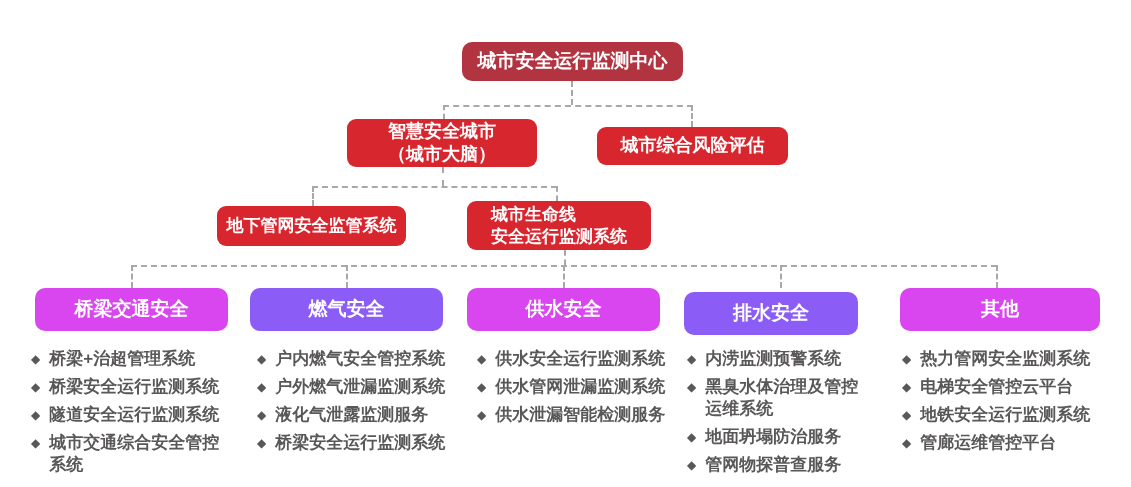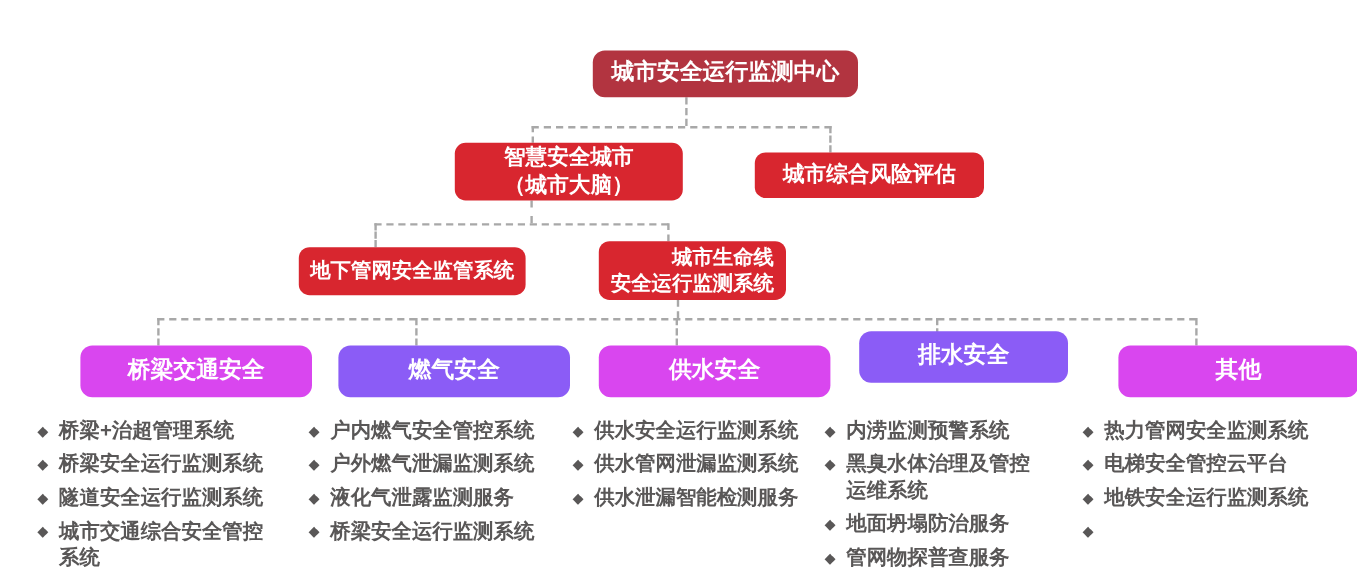--- a/index.html
+++ b/index.html
@@ -2,22 +2,22 @@
 <html><head>
 <meta charset="utf-8">
 <style>
   html,body { margin:0; padding:0; background:#ffffff; }
   .canvas {
     position:relative; width:1131px; height:487px; background:#ffffff;
     font-family:"Liberation Sans","DejaVu Sans",sans-serif; overflow:hidden;
   }
   .box {
     position:absolute; display:flex; align-items:center; justify-content:center;
-    text-align:right; color:#ffffff; font-weight:bold; white-space:pre-line;
-    border-radius:9px; line-height:1.28; box-sizing:border-box;margin-left:32px;
+    text-align:left; color:#ffffff; font-weight:bold; white-space:pre-line;
+    border-radius:9px; line-height:1.28; box-sizing:border-box;
   }
   .root  { background:#b23440; font-size:19px; border-radius:10px; }
   .red   { background:#d8262f; font-size:18px; }
   .red3  { background:#d8262f; font-size:17px; }
   .hdr   { font-size:19px; border-radius:10px; }
   .hdr.blue { background:#d946ef; }
   .hdr.gray { background:#8b5cf6; }
   .line { position:absolute; }
   .line.h { border-top:2px dashed #a8a8a8; height:0; }
   .line.v { border-left:2px dashed #a8a8a8; width:0; }
@@ -47,27 +47,27 @@
   <div class="line v" style="left:780px;top:265px;height:23px"></div>
   <div class="line v" style="left:996px;top:265px;height:23px"></div>
 
   <div class="box root" style="left:462px;top:42px;width:221px;height:39px">城市安全运行监测中心</div>
 
   <div class="box red" style="left:347px;top:119px;width:190px;height:48px">智慧安全城市
 （城市大脑）</div>
   <div class="box red3" style="left:217px;top:206px;width:189px;height:40px">地下管网安全监管系统</div>
 
   <div class="box red" style="left:597px;top:127px;width:191px;height:38px">城市综合风险评估</div>
-  <div class="box red3" style="left:467px;top:201px;width:156px;height:49px">城市生命线
+  <div class="box red3" style="left:467px;top:201px;width:184px;height:49px">城市生命线
 安全运行监测系统</div>
 
   <div class="box hdr blue" style="left:35px;top:288px;width:193px;height:43px">桥梁交通安全</div>
   <div class="box hdr gray" style="left:250px;top:288px;width:193px;height:43px">燃气安全</div>
   <div class="box hdr blue" style="left:467px;top:288px;width:193px;height:43px">供水安全</div>
-  <div class="box hdr gray" style="left:684px;top:276px;width:174px;height:43px">排水安全</div>
+  <div class="box hdr gray" style="left:684px;top:292px;width:174px;height:43px">排水安全</div>
   <div class="box hdr blue" style="left:900px;top:288px;width:200px;height:43px">其他</div>
 
   <div class="col" style="left:31px;top:348px;width:218px">
 
       <div class="item">
         <span class="bullet">◆</span>
         <span class="item-text">桥梁+治超管理系统</span>
       </div>
 
       <div class="item">
@@ -160,16 +160,17 @@
         <span class="item-text">电梯安全管控云平台</span>
       </div>
 
       <div class="item">
         <span class="bullet">◆</span>
         <span class="item-text">地铁安全运行监测系统</span>
       </div>
 
       <div class="item">
         <span class="bullet">◆</span>
+        <span class="item-text">管廊运维管控平台</span>
       </div>
     </div>
 
 </div>
 
 </body></html>

